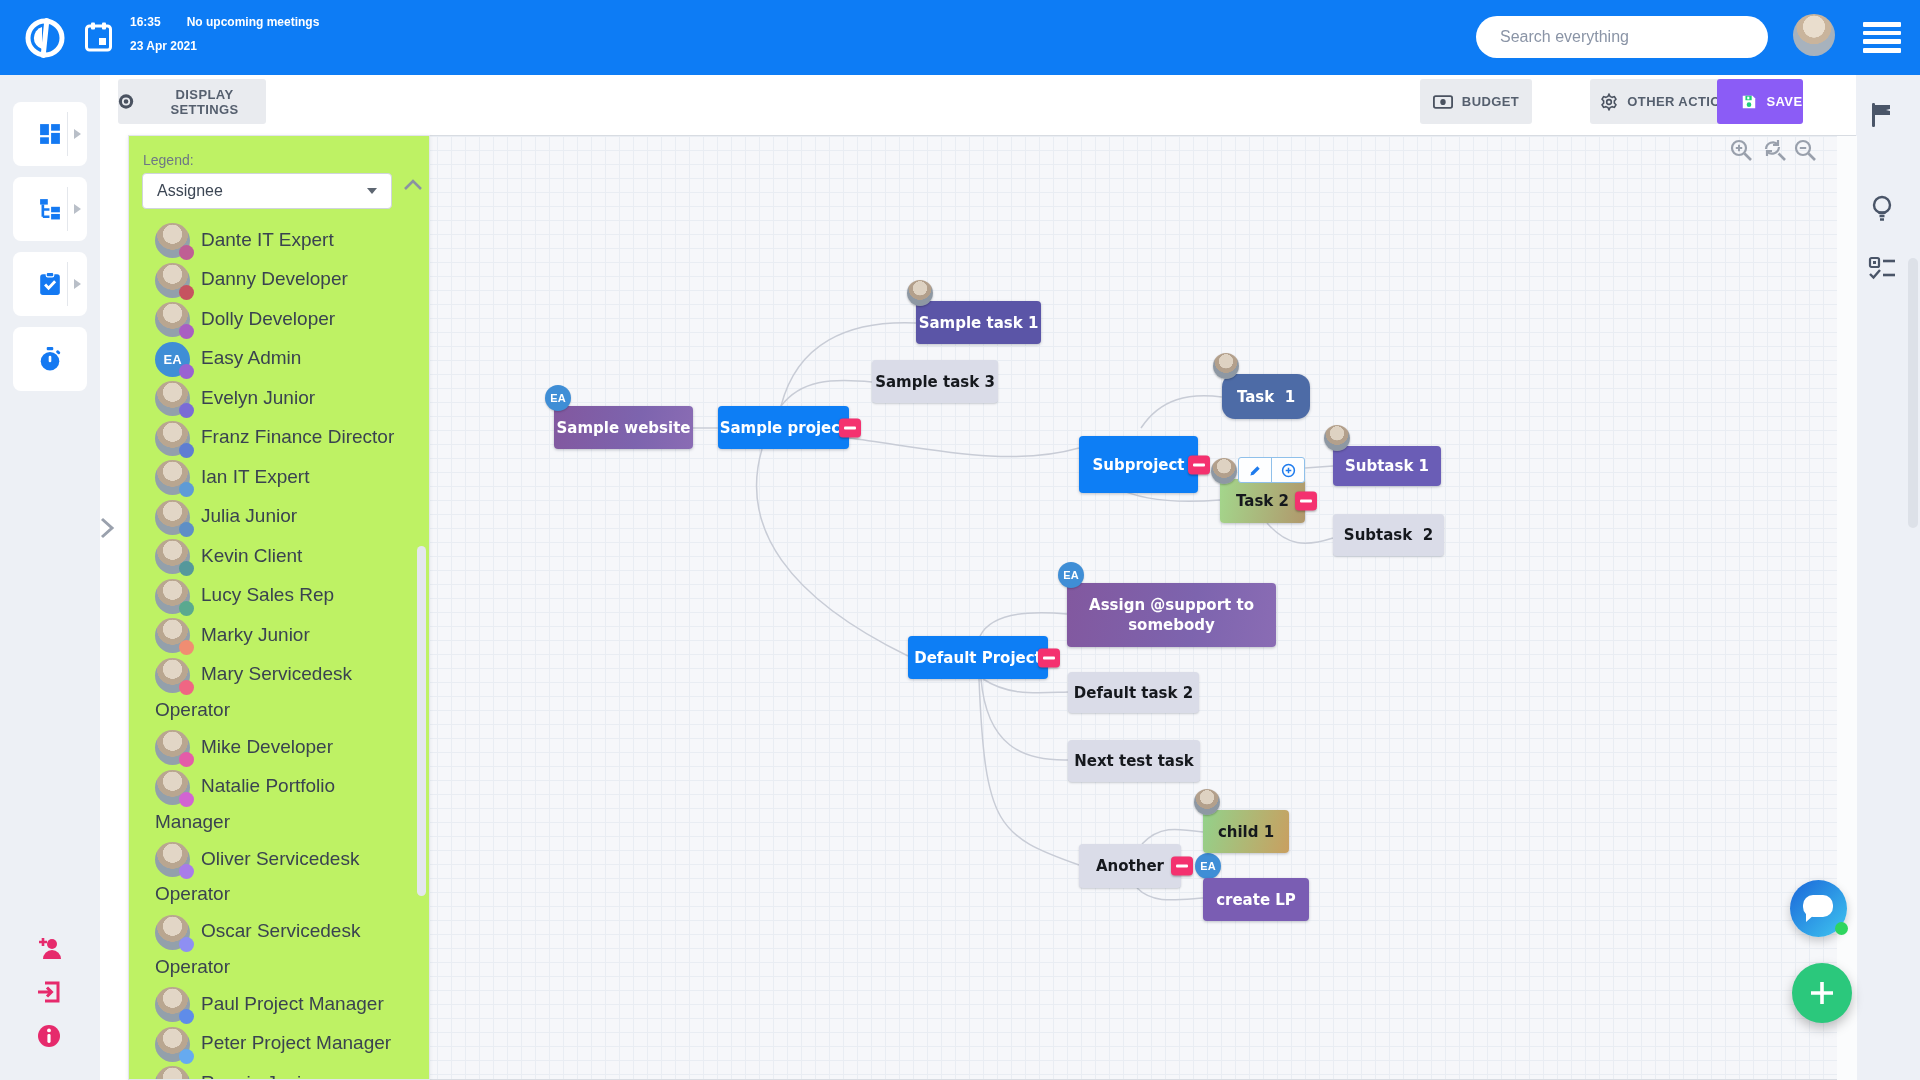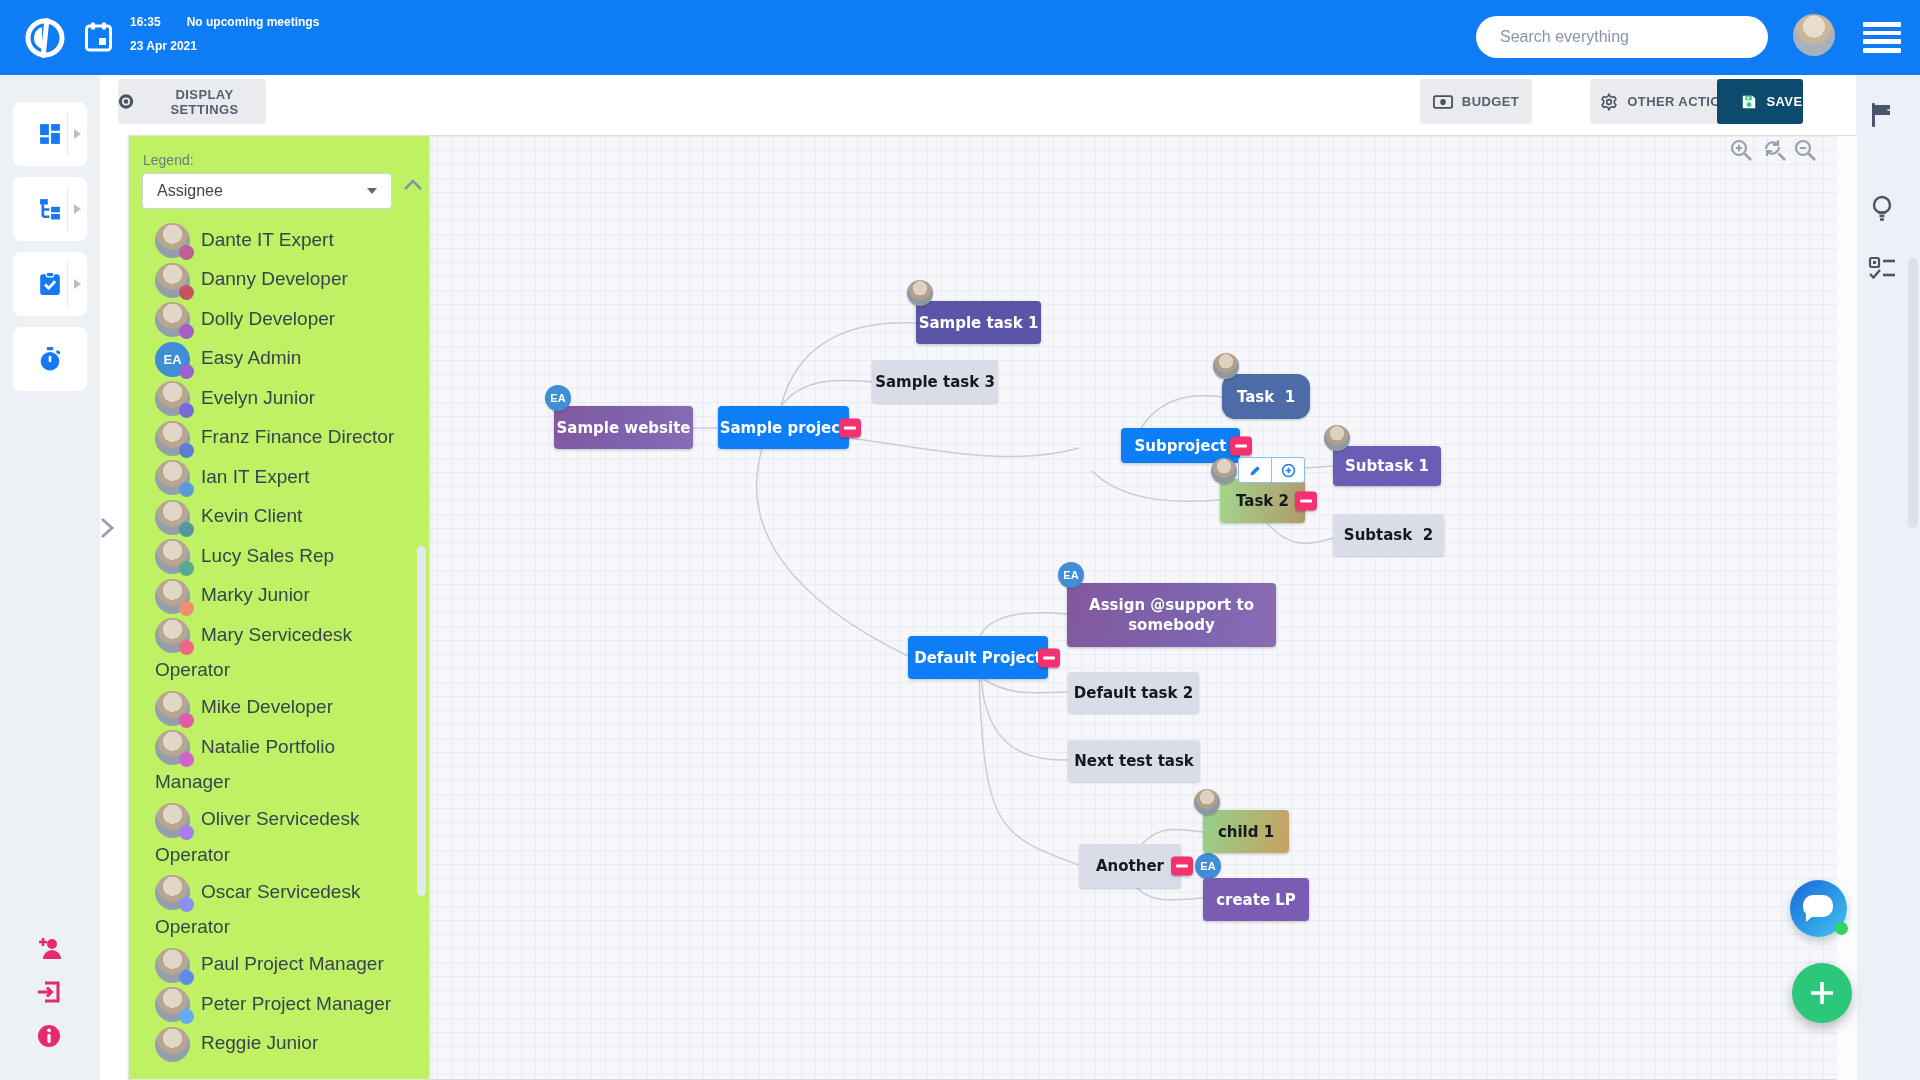--- a/index.html
+++ b/index.html
@@ -36,21 +36,21 @@
   .page-thumb { position:absolute; left:52px; top:183px; width:10px; height:270px; background:#dde1e8; border-radius:5px; }
 
   .expand-chev { position:absolute; left:96px; top:514px; width:24px; height:30px; cursor:pointer; }
 
   
   .toolstrip { position:absolute; left:100px; top:75px; width:1756px; height:60px; background:#fff; }
   .tool-btn { position:absolute; top:4px; height:45px; background:#e9ebef; border:none; border-radius:3px;
     color:#555f6e; font-size:13px; font-weight:bold; letter-spacing:.4px; cursor:pointer;
     display:flex; align-items:center; justify-content:center; gap:9px;
     font-family:"Liberation Sans", sans-serif; }
-  .tool-btn.save { background:#0c4a6e; color:#fff;padding-left:24px; }
+  .tool-btn.save { background:#8b5cf6; color:#fff;padding-left:24px; }
 
   
   .canvas { position:absolute; left:128px; top:135px; width:1728px; height:945px;
     background-color:#f6f7fa;
     background-image:linear-gradient(#e9edf3 1px, transparent 1px),
                      linear-gradient(90deg,#e9edf3 1px, transparent 1px);
     background-size:14px 14px; border:1px solid #d8dce2; border-right:none; }
   .connect { position:absolute; left:0; top:0; width:1728px; height:945px; }
   .gutter { position:absolute; left:1708px; top:0; width:20px; height:945px; background:#fbfcfd; }
 
@@ -297,21 +297,21 @@
       <path d="M1176 332 L1204 330"></path>
       <path d="M1138 387 C1158 410 1176 411 1204 402"></path>
     </g>
   </svg>
   <div class="gutter"></div>
   <div id="node-layer" style="position:absolute;left:0;top:0;width:1728px;height:945px;">
       <div class="node purple" style="left: 425px; top: 270px; width: 139px; height: 43px;"><span>Sample website</span><span class="eabadge tl">EA</span></div>
       <div class="node blue" style="left: 589px; top: 270px; width: 131px; height: 43px;"><span>Sample project</span><span class="minusbtn"><i></i></span></div>
       <div class="node indigo" style="left: 787px; top: 165px; width: 125px; height: 43px;"><span>Sample task 1</span><span class="navatar"></span></div>
       <div class="node light" style="left: 743px; top: 224px; width: 126px; height: 43px;"><span>Sample task 3</span></div>
-      <div class="node blue" style="left: 950px; top: 292px; width: 119px; height: 35px; margin-left: 42px;"><span>Subproject</span><span class="minusbtn"><i></i></span></div>
+      <div class="node blue" style="left: 950px; top: 300px; width: 119px; height: 57px;"><span>Subproject</span><span class="minusbtn"><i></i></span></div>
       <div class="node steel" style="left: 1093px; top: 238px; width: 88px; height: 45px;"><span>Task  1</span><span class="navatar"></span></div>
       <div class="node grad1" style="left: 1091px; top: 343px; width: 85px; height: 44px;"><span>Task 2</span><span class="navatar"></span><span class="minusbtn"><i></i></span><span class="ntool"><button><svg width="13" height="13" viewBox="0 0 14 14">
               <path d="M1.5 12.5l1-3.5L9 2.5l2.5 2.5L5 11.5l-3.5 1z" fill="#1e7bed"></path>
             </svg></button><button><svg width="15" height="15" viewBox="0 0 16 16">
               <circle cx="8" cy="8" r="6.3" fill="none" stroke="#1e7bed" stroke-width="1.6"></circle>
               <path d="M8 5v6M5 8h6" stroke="#1e7bed" stroke-width="1.6"></path>
             </svg></button></span></div>
       <div class="node violet" style="left: 1204px; top: 310px; width: 108px; height: 40px;"><span>Subtask 1</span><span class="navatar"></span></div>
       <div class="node light" style="left: 1204px; top: 378px; width: 111px; height: 42px;"><span>Subtask  2</span></div>
       <div class="node blue" style="left: 779px; top: 500px; width: 140px; height: 43px;"><span>Default Project</span><span class="minusbtn"><i></i></span></div>
@@ -364,20 +364,21 @@
       </svg>
   </div>
   <div class="alist">
       <div class="arow"><span class="ava"><span class="dot" style="background: rgb(191, 95, 148);"></span></span><span>Dante IT Expert</span></div>
       <div class="arow"><span class="ava"><span class="dot" style="background: rgb(198, 83, 96);"></span></span><span>Danny Developer</span></div>
       <div class="arow"><span class="ava"><span class="dot" style="background: rgb(169, 95, 194);"></span></span><span>Dolly Developer</span></div>
       <div class="arow"><span class="ava ea">EA<span class="dot" style="background: rgb(154, 98, 210);"></span></span><span>Easy Admin</span></div>
       <div class="arow"><span class="ava"><span class="dot" style="background: rgb(122, 108, 214);"></span></span><span>Evelyn Junior</span></div>
       <div class="arow"><span class="ava"><span class="dot" style="background: rgb(95, 126, 210);"></span></span><span>Franz Finance Director</span></div>
       <div class="arow"><span class="ava"><span class="dot" style="background: rgb(94, 155, 214);"></span></span><span>Ian IT Expert</span></div>
+      <div class="arow"><span class="ava"><span class="dot" style="background: rgb(94, 143, 198);"></span></span><span>Julia Junior</span></div>
       <div class="arow"><span class="ava"><span class="dot" style="background: rgb(85, 152, 155);"></span></span><span>Kevin Client</span></div>
       <div class="arow"><span class="ava"><span class="dot" style="background: rgb(90, 169, 143);"></span></span><span>Lucy Sales Rep</span></div>
       <div class="arow"><span class="ava"><span class="dot" style="background: rgb(240, 141, 114);"></span></span><span>Marky Junior</span></div>
       <div class="arow"><span class="ava"><span class="dot" style="background: rgb(240, 102, 131);"></span></span><span>Mary Servicedesk Operator</span></div>
       <div class="arow"><span class="ava"><span class="dot" style="background: rgb(228, 92, 168);"></span></span><span>Mike Developer</span></div>
       <div class="arow"><span class="ava"><span class="dot" style="background: rgb(210, 100, 210);"></span></span><span>Natalie Portfolio Manager</span></div>
       <div class="arow"><span class="ava"><span class="dot" style="background: rgb(169, 124, 233);"></span></span><span>Oliver Servicedesk Operator</span></div>
       <div class="arow"><span class="ava"><span class="dot" style="background: rgb(142, 143, 242);"></span></span><span>Oscar Servicedesk Operator</span></div>
       <div class="arow"><span class="ava"><span class="dot" style="background: rgb(95, 140, 233);"></span></span><span>Paul Project Manager</span></div>
       <div class="arow"><span class="ava"><span class="dot" style="background: rgb(102, 170, 240);"></span></span><span>Peter Project Manager</span></div>

